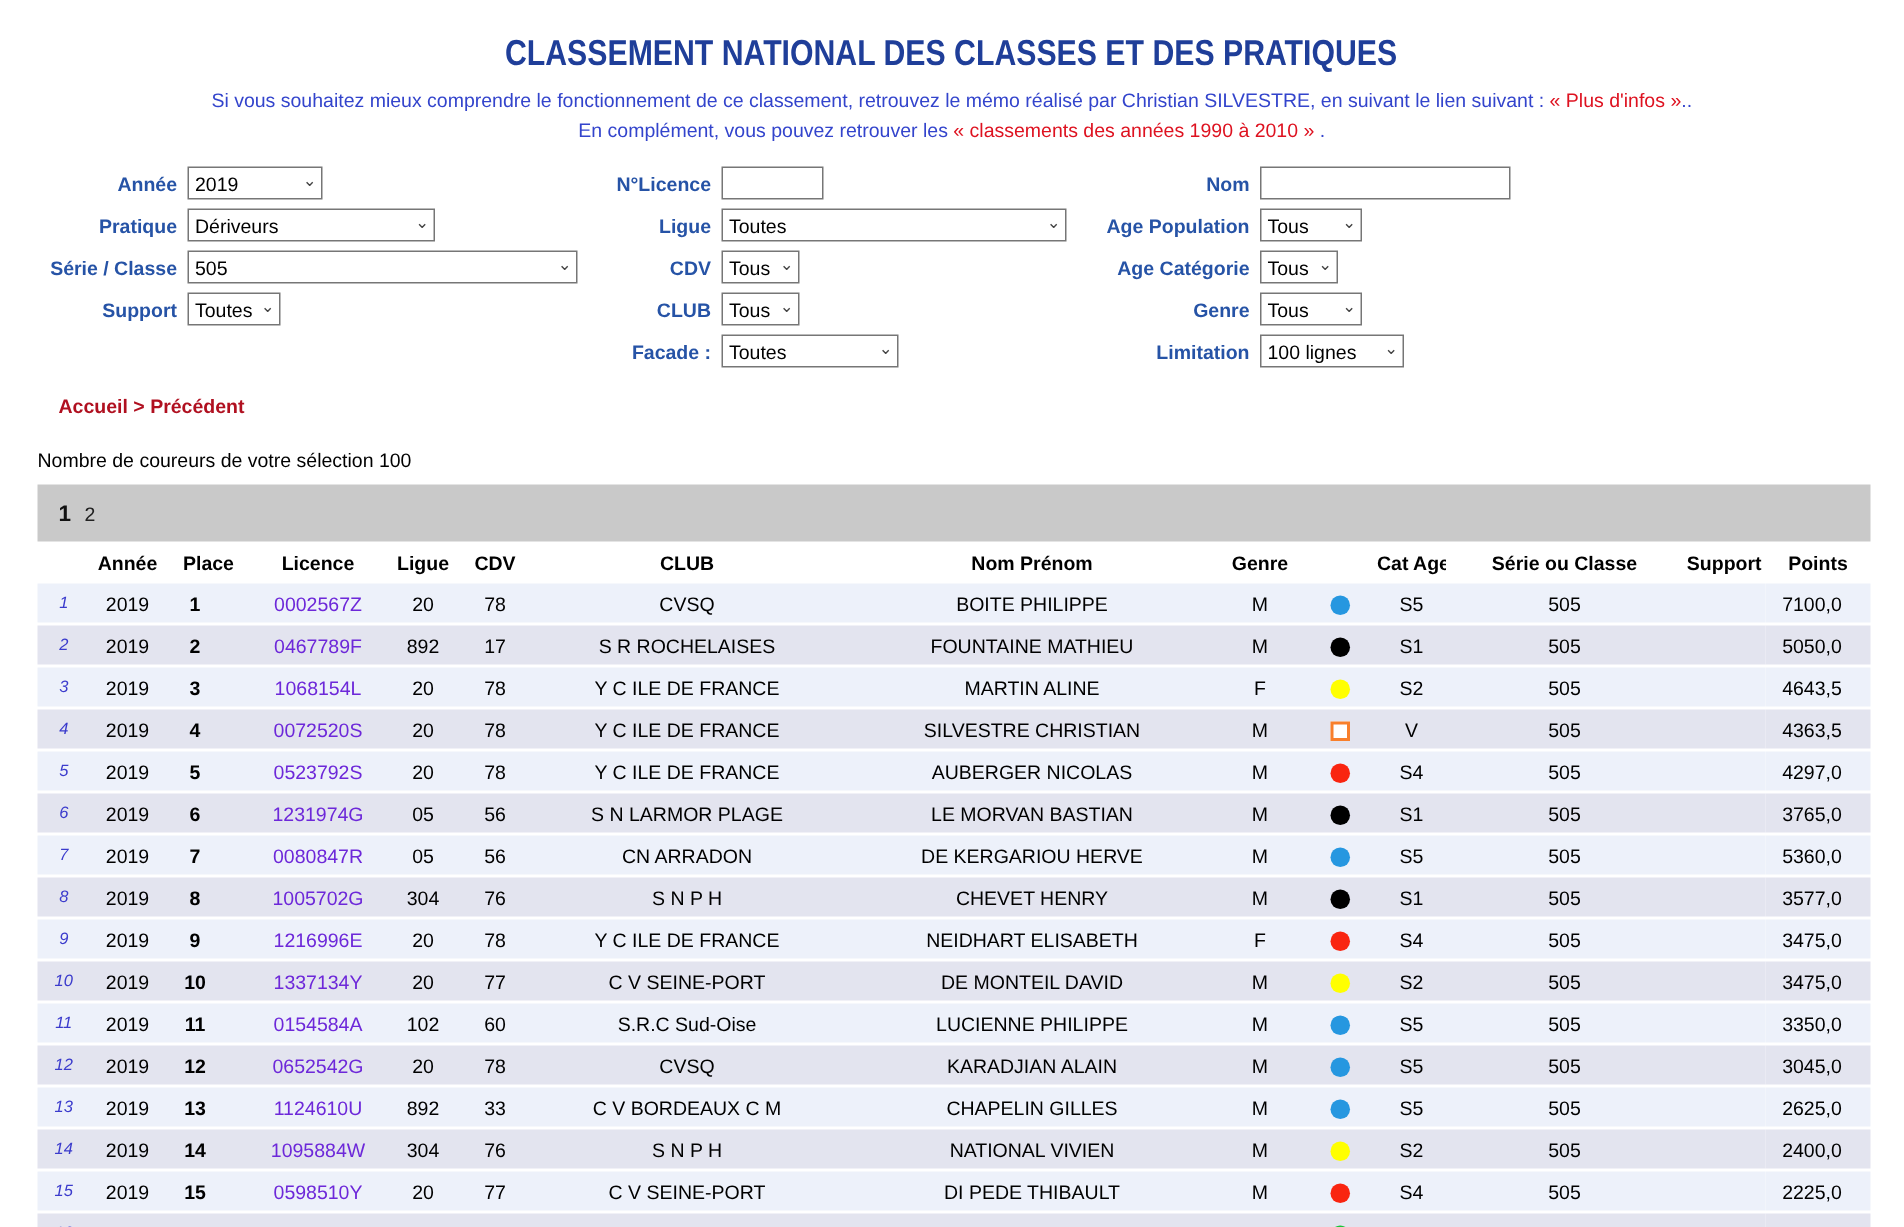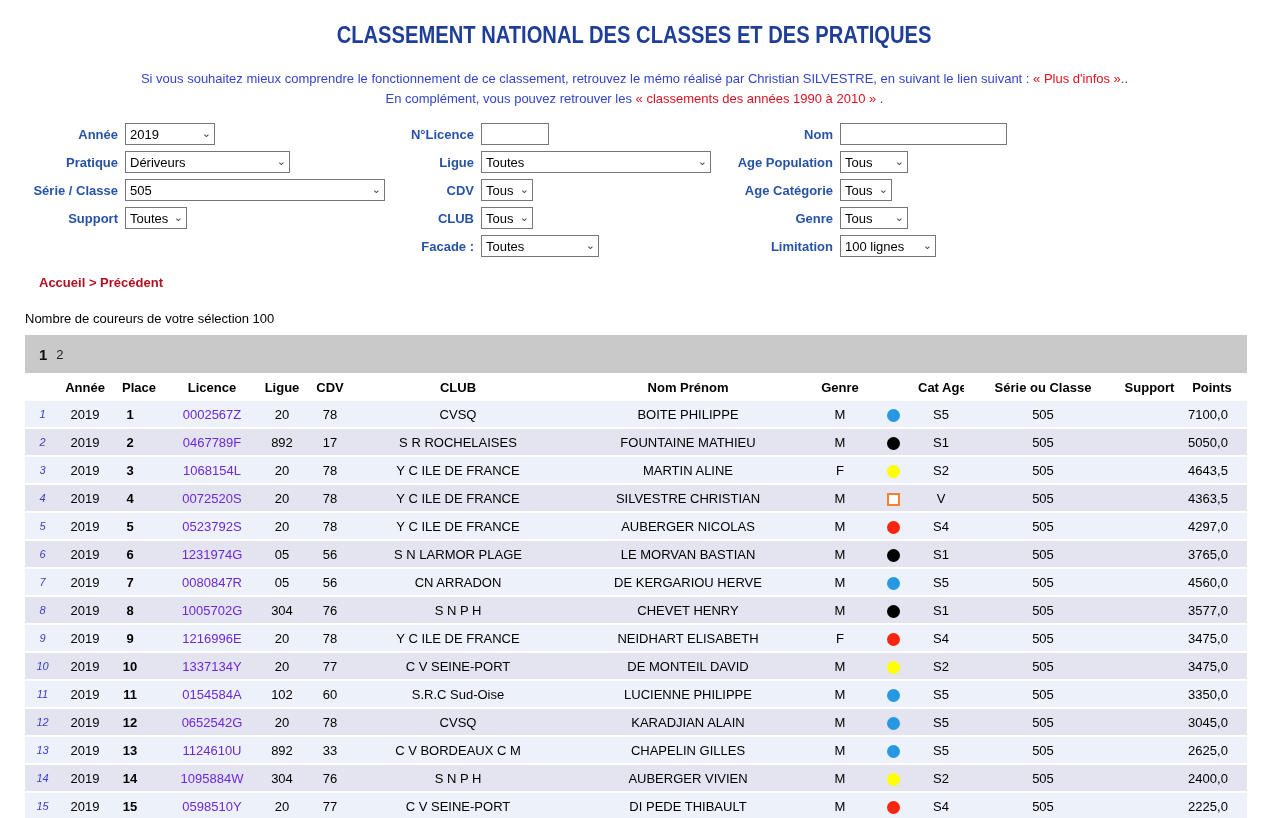--- a/index.html
+++ b/index.html
@@ -10,21 +10,21 @@
   }
   .page { width:1269px; height:818px; overflow:hidden; }
 
   
   h1.title { text-align:center; margin-top:14px; height:28px; }
   h1.title > span {
     display:inline-block; font-size:24px; font-weight:bold; color:#1F3E99;
     transform:scaleX(0.84); transform-origin:center; white-space:nowrap;
   }
   .intro { text-align:center; font-size:13px; color:#3344CC; margin-top:3px; line-height:17px; }
-  .intro:first-of-type { margin-top:28px; }
+  .intro:first-of-type { margin-top:16px; }
   .red-link { color:#DE1220; text-decoration:none; cursor:pointer; }
 
   
   .filters {
     display:grid;
     grid-template-columns:118px 270px 72px 235px 110px auto;
     column-gap:7px; row-gap:6px; align-items:center;
     margin:16px 0 0 0;
   }
   .flabel { text-align:right; color:#2653A6; font-weight:bold; font-size:13px; white-space:nowrap; }
@@ -285,21 +285,21 @@
           <td class="c-lic"><a class="lic-link">0080847R</a></td>
           <td class="c-ligue">05</td>
           <td class="c-cdv">56</td>
           <td class="c-club">CN ARRADON</td>
           <td class="c-nom">DE KERGARIOU HERVE</td>
           <td class="c-genre">M</td>
           <td class="c-dot"><span class="dot dot-blue"></span></td>
           <td class="c-cat">S5</td>
           <td class="c-serie">505</td>
           <td class="c-supp"></td>
-          <td class="c-pts">4560,0</td>
+          <td class="c-pts">5360,0</td>
         </tr>
         <tr>
           <td class="c-idx">8</td>
           <td class="c-annee">2019</td>
           <td class="c-place">8</td>
           <td class="c-lic"><a class="lic-link">1005702G</a></td>
           <td class="c-ligue">304</td>
           <td class="c-cdv">76</td>
           <td class="c-club">S N P H</td>
           <td class="c-nom">CHEVET HENRY</td>
@@ -391,21 +391,21 @@
           <td class="c-pts">2625,0</td>
         </tr>
         <tr>
           <td class="c-idx">14</td>
           <td class="c-annee">2019</td>
           <td class="c-place">14</td>
           <td class="c-lic"><a class="lic-link">1095884W</a></td>
           <td class="c-ligue">304</td>
           <td class="c-cdv">76</td>
           <td class="c-club">S N P H</td>
-          <td class="c-nom">AUBERGER VIVIEN</td>
+          <td class="c-nom">NATIONAL VIVIEN</td>
           <td class="c-genre">M</td>
           <td class="c-dot"><span class="dot dot-yellow"></span></td>
           <td class="c-cat">S2</td>
           <td class="c-serie">505</td>
           <td class="c-supp"></td>
           <td class="c-pts">2400,0</td>
         </tr>
         <tr>
           <td class="c-idx">15</td>
           <td class="c-annee">2019</td>

